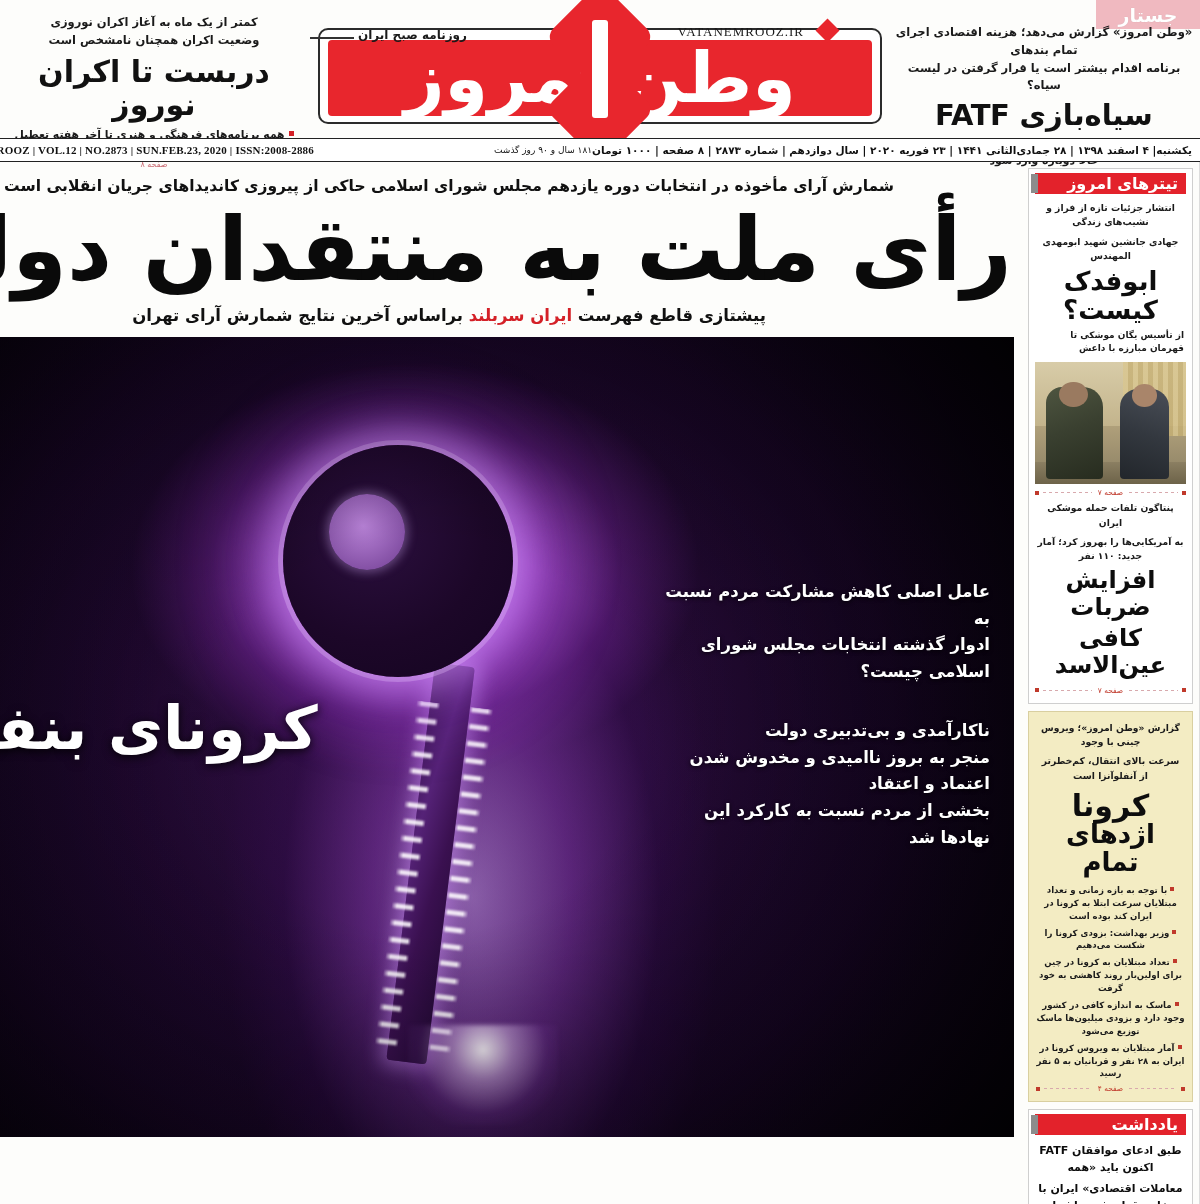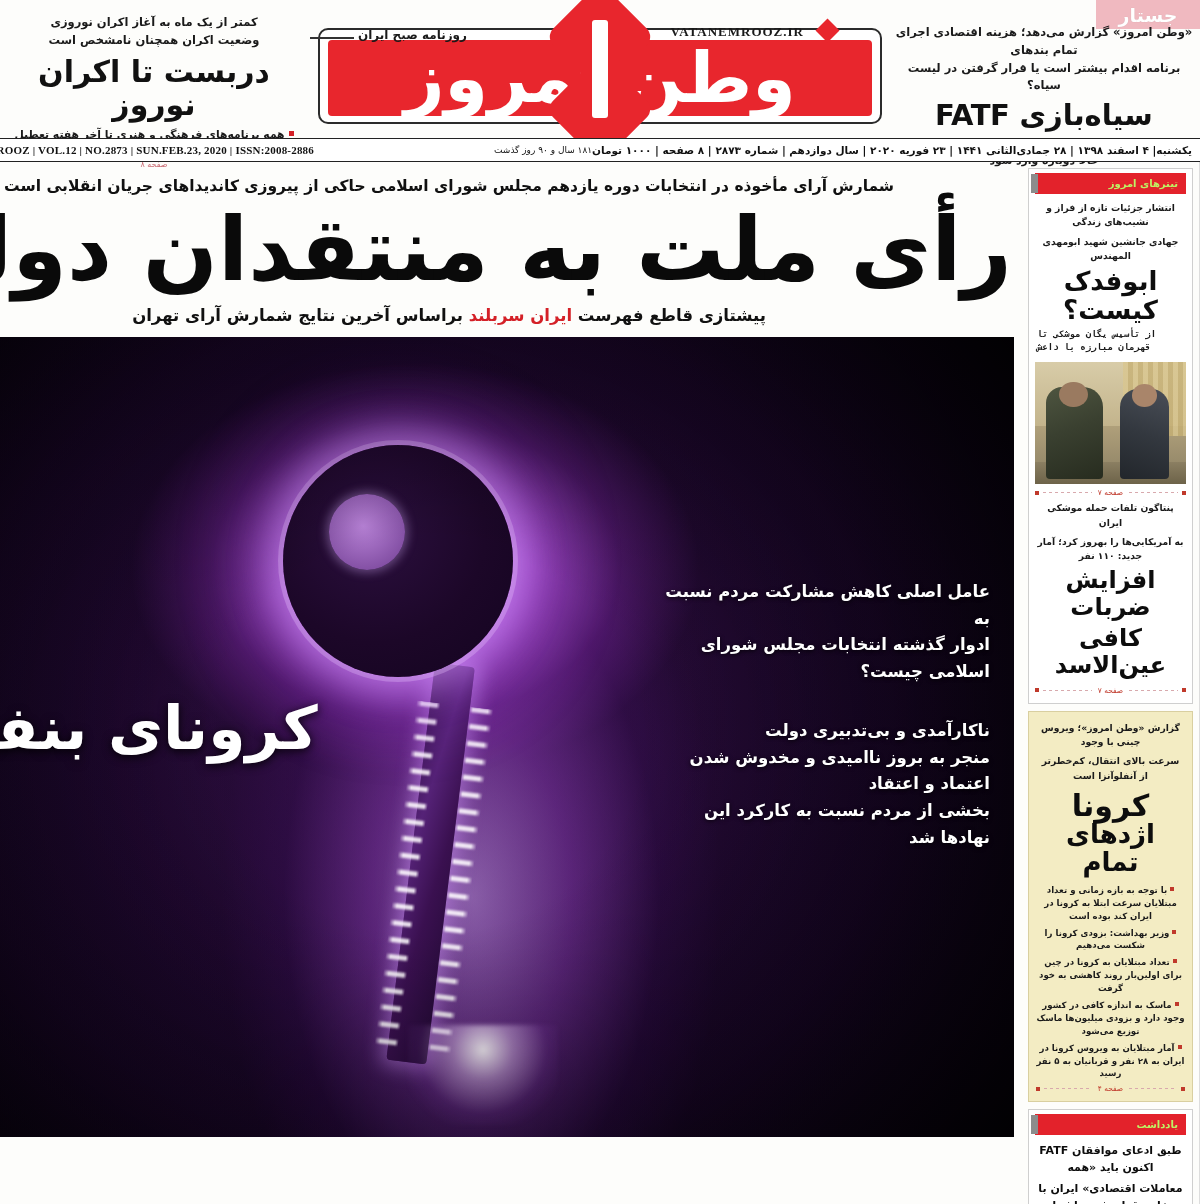--- a/index.html
+++ b/index.html
@@ -151,21 +151,21 @@
     position: absolute;
     right: 64px; top: 16px;
     width: 17px; height: 17px;
     background: #e8262d;
     transform: rotate(45deg);
   }
   .logo-url {
     position: absolute;
     right: 96px; top: 18px;
     font-size: 13px;
-    font-weight: 700;
+    font-weight: 400;
     color: #1a1a1a;
     letter-spacing: 1px;
     direction: ltr;
     font-family: "Liberation Serif", serif;
   }
   .logo-tagline {
     position: absolute;
     left: 58px; top: 22px;
     font-size: 12px;
     font-weight: 600;
@@ -394,22 +394,22 @@
     background: #e3222b;
     height: 21px;
     display: flex;
     align-items: center;
     justify-content: flex-start;
     padding: 0 8px;
     position: relative;
     margin-bottom: 5px;
   }
   .side-header span {
-    color: #bef264;
-    font-size: 10px;
+    color: #ffffff;
+    font-size: 16px;
     font-weight: 900;
     letter-spacing: 0.3px;
   }
   .side-header::after {
     content: "";
     position: absolute;
     left: -4px; top: 1px;
     width: 7px; height: 19px;
     background: #8c8c8c;
   }
@@ -428,24 +428,23 @@
     text-align: center;
     line-height: 1.12;
     letter-spacing: -0.8px;
     padding: 1px 0 3px;
   }
   .side-headline.two-line { font-size: 24px; }
   .side-sub {
     font-size: 9px;
     font-weight: 700;
     color: #1a1a1a;
-    text-align: left;
+    text-align: right;
     line-height: 1.45;
     padding: 1px 2px 3px;
-    font-family: Liberation Mono, monospace;
   }
   .side-photo {
     width: 100%;
     height: 122px;
     margin: 4px 0 2px;
     position: relative;
     overflow: hidden;
     background: #7e7a6c;
   }
   .sp-bg {

